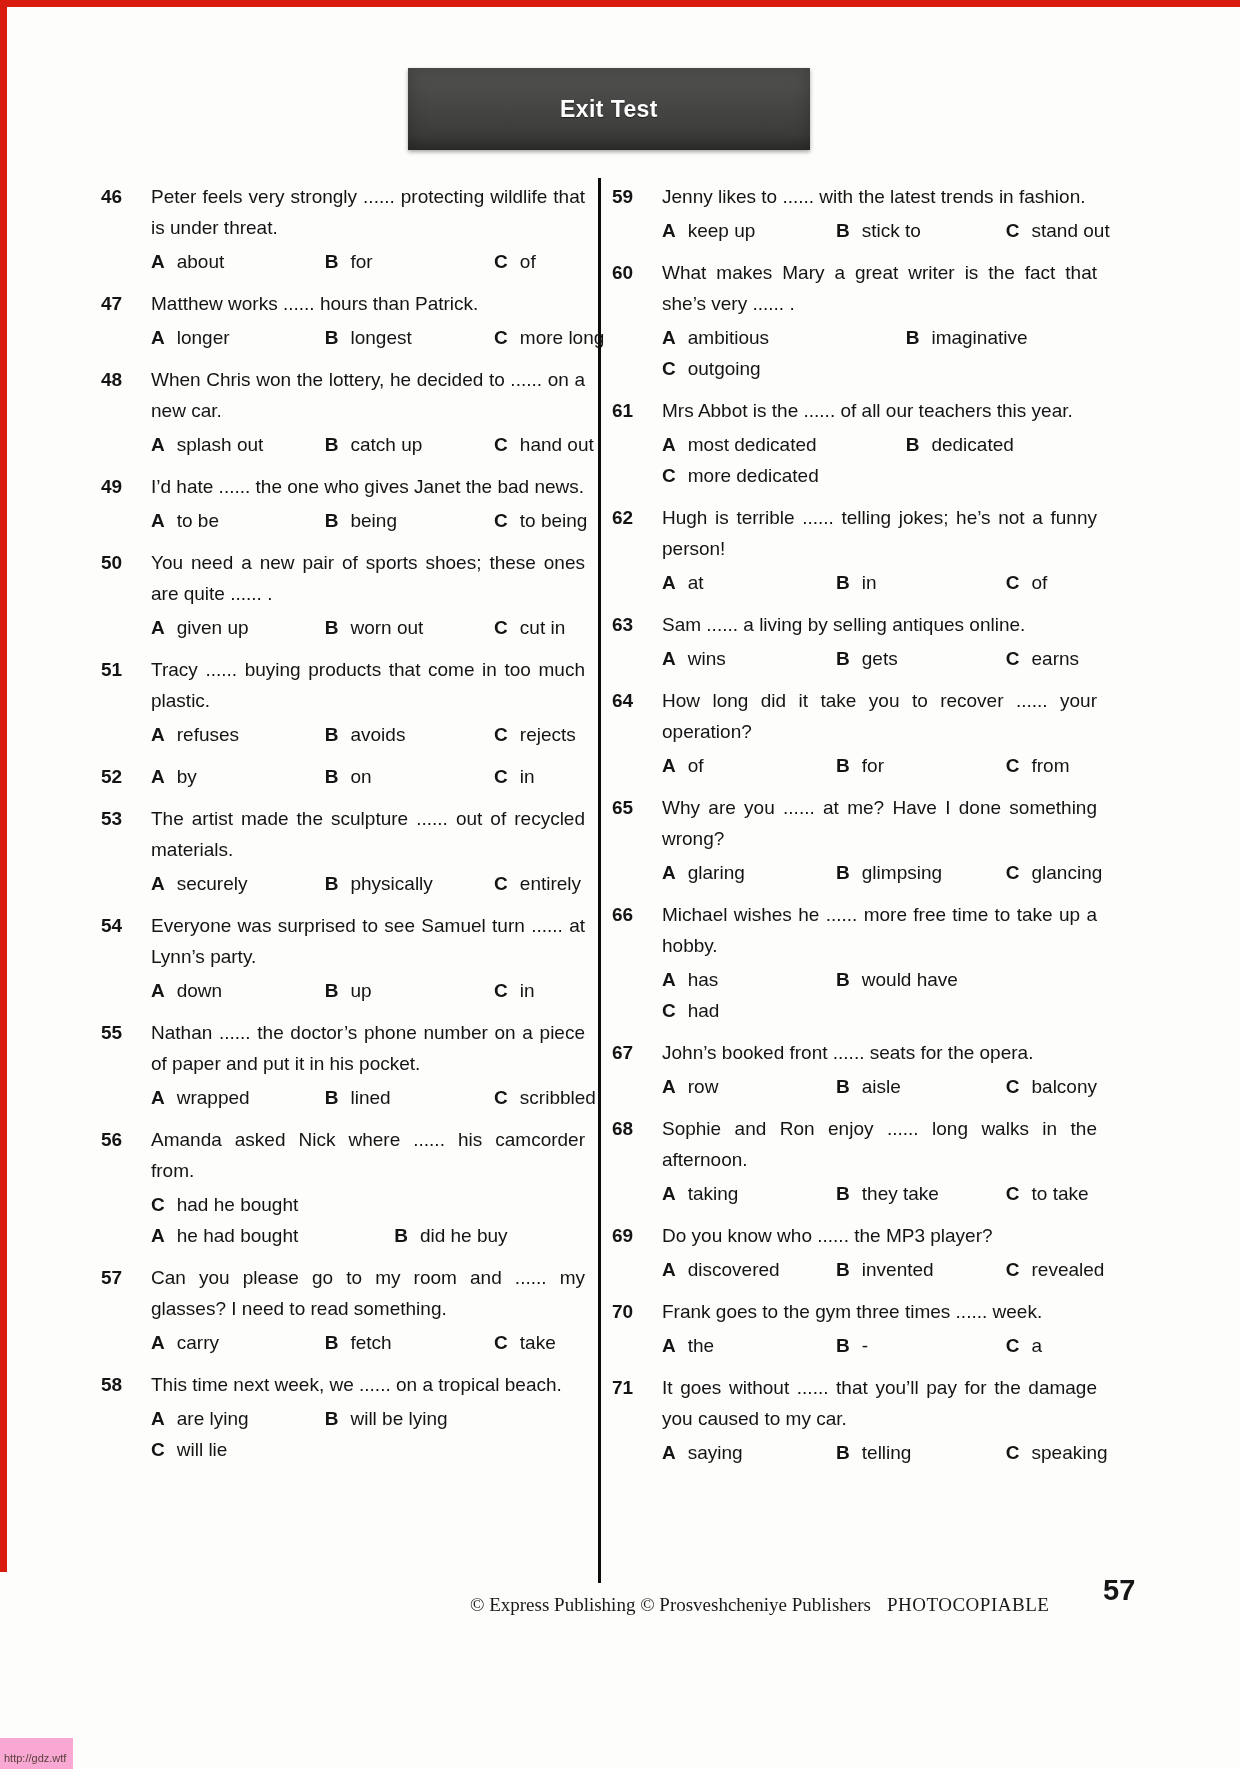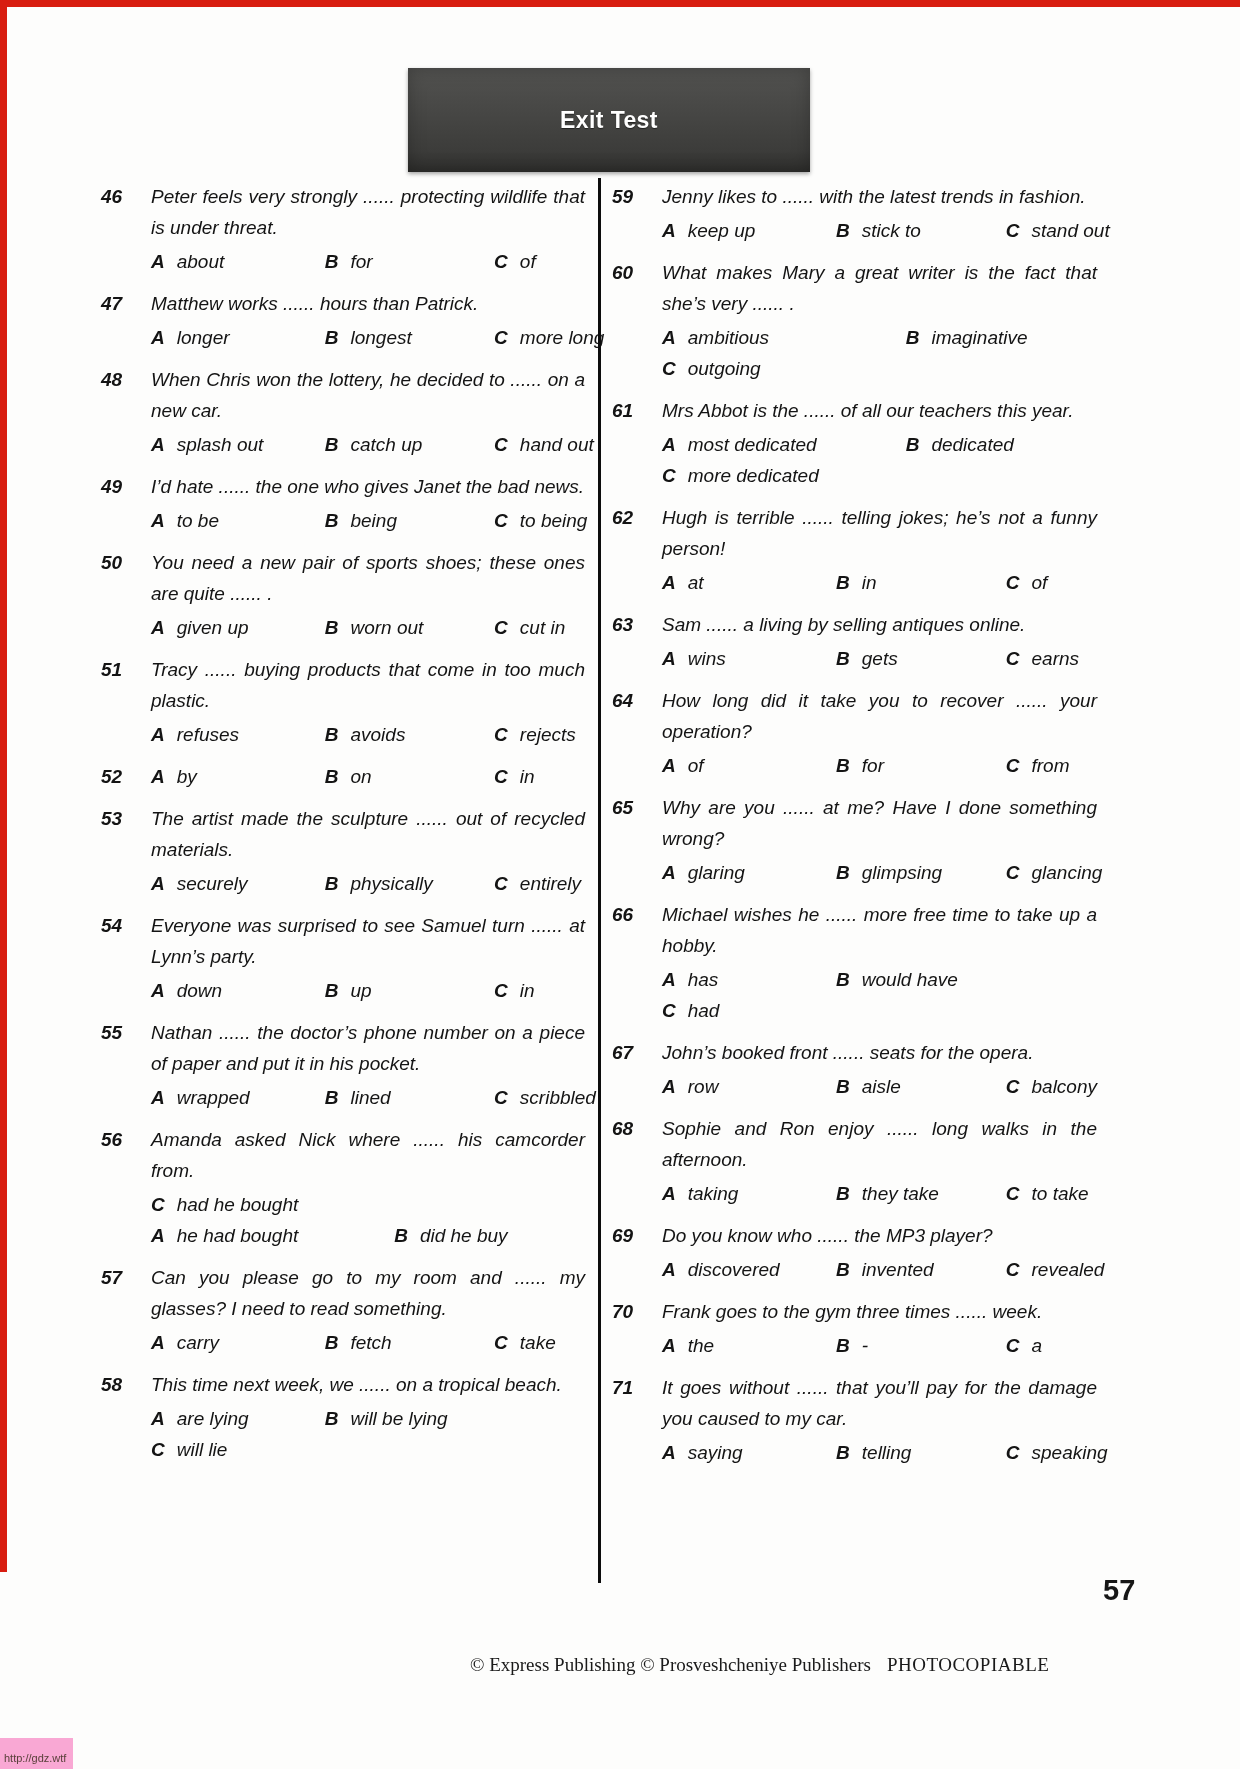--- a/index.html
+++ b/index.html
@@ -3,42 +3,42 @@
 <meta charset="utf-8">
 <style>
   html,body { margin:0; padding:0; background:#ffffff; }
   .page {
     position:relative; width:1240px; height:1769px; background:#fdfdfc;
     font-family:"Liberation Sans","DejaVu Sans",sans-serif; color:#141414; overflow:hidden;
   }
   .red-line-top { position:absolute; left:0; top:0; width:1240px; height:7px; background:#d81d10; }
   .red-line-left { position:absolute; left:0; top:0; width:7px; height:1572px; background:#d81d10; }
   .exit-test-box {
-    position:absolute; left:408px; top:68px; width:402px; height:104px;
+    position:absolute; left:408px; top:68px; width:402px; height:82px;
     background:linear-gradient(180deg,#525250 0%,#464644 45%,#3c3c3a 80%,#2e2e2c 100%);
     box-shadow:0 2px 4px rgba(0,0,0,0.35), inset 0 0 18px rgba(0,0,0,0.25);
     display:flex; align-items:center; justify-content:center;
   }
   .exit-test-title { color:#ffffff; font-size:23px; font-weight:bold; letter-spacing:0.4px;
     text-shadow:0 1px 1px rgba(0,0,0,0.5); }
   .col { position:absolute; top:181px; }
   .col-left  { left:101px; width:484px; }
   .col-right { left:612px; width:485px; }
   .divider { position:absolute; left:598px; top:178px; width:3px; height:1405px; background:#0d0d0d; }
-  .question { display:flex; margin-bottom:11px;font-style:italic; }
+  .question { display:flex; margin-bottom:11px; }
   .q-num { flex:0 0 50px; width:50px; font-weight:bold; font-size:19px; line-height:31px; }
   .q-body { flex:1; min-width:0; }
   .q-stem { font-size:19px; line-height:31px; text-align:justify; text-align-last:left; }
   .opt-row { display:grid; grid-template-columns:34.5% 33.5% 32%; font-size:19px; line-height:31px;gap:24px; }
   .q-stem + .opt-row { margin-top:3px; }
   .opt-row.wide { grid-template-columns:50.5% 49.5%; }
   .opt { white-space:nowrap; overflow:visible; }
   .opt-letter { font-weight:bold; margin-right:12px; }
   .footer {
-    position:absolute; left:470px; top:1654px; white-space:nowrap;
+    position:absolute; left:470px; top:1594px; white-space:nowrap;
     font-family:"Liberation Serif","DejaVu Serif",serif; font-size:19px; color:#1a1a1a;
   }
   .photocopiable { margin-left:16px; letter-spacing:0.5px; }
   .page-number { position:absolute; left:1103px; top:1574px; font-size:29px; font-weight:bold; color:#161616; }
   .url-badge {
     position:absolute; left:0; bottom:0; background:#f9a8d4; color:#59403a;
     font-size:11px; line-height:16px; padding:12px 7px 3px 4px;
   }
 </style>
 </head>

